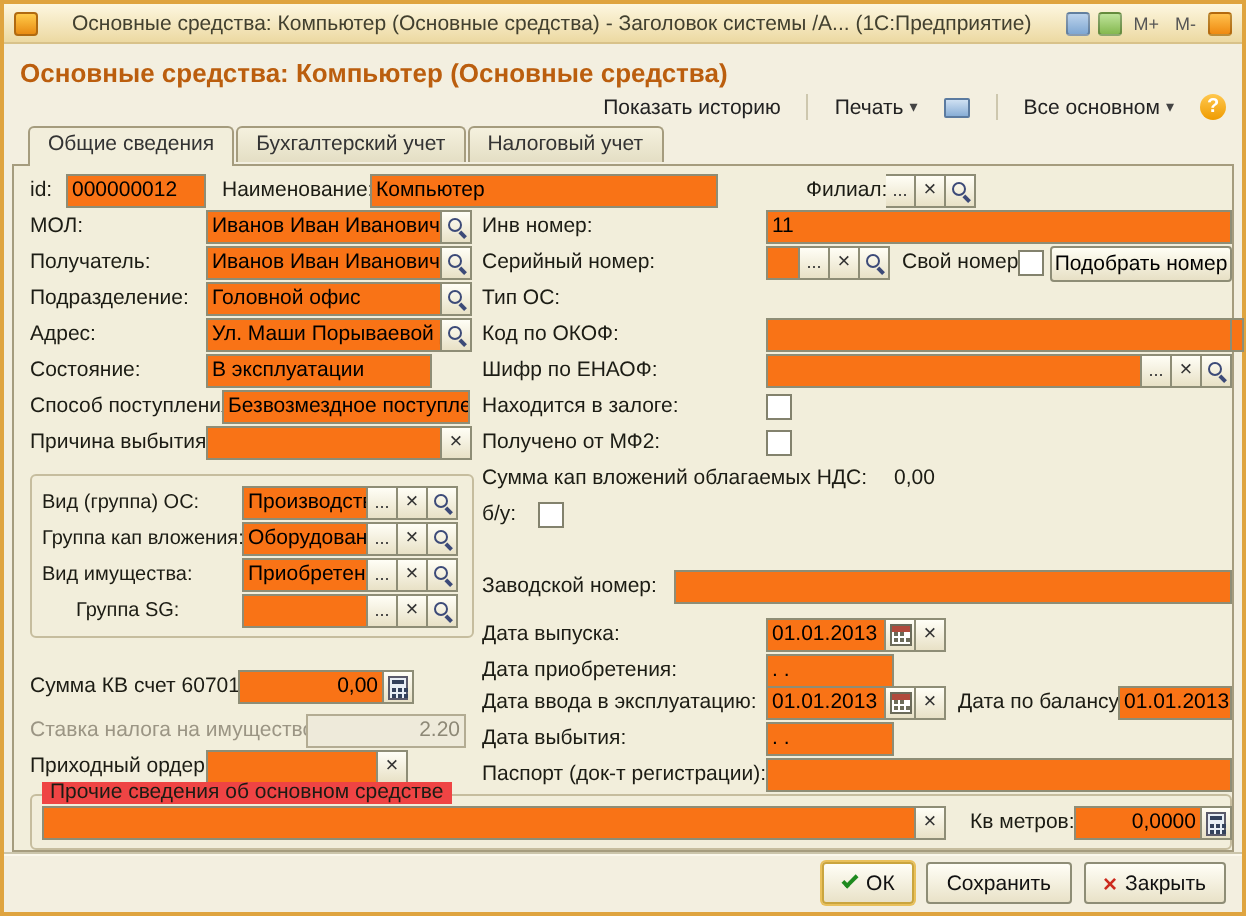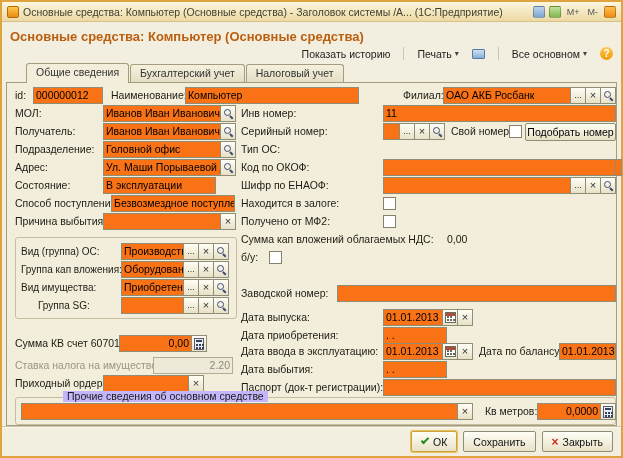--- a/index.html
+++ b/index.html
@@ -1,46 +1,46 @@
 <!DOCTYPE html>
 <html><head>
 <meta charset="utf-8">
 <style>
 *{margin:0;padding:0;box-sizing:border-box;}
 body{margin:0;font-family:"Liberation Sans",sans-serif;background:#8d9099;}
 .window{width:623px;height:458px;background:#f3efe0;border:2px solid #dfa43f;display:flex;flex-direction:column;position:relative;}
-.titlebar{height:20px;background:linear-gradient(#fdf7e0,#ecd9a2);display:flex;align-items:center;gap:4px;padding:0 5px;border-bottom:1px solid #d8c28a;flex:none;}
+.titlebar{height:20px;background:linear-gradient(#fdf7e0,#ecd9a2);display:flex;align-items:center;gap:4px;padding:0 5px;border-bottom:1px solid #d8c28a;flex:none;text-align:center;}
 .app-icon{width:12px;height:12px;background:linear-gradient(#ffca49,#e88b12);border:1px solid #b06a10;border-radius:2px;flex:none;}
 .title-text{flex:1;font-size:10.5px;color:#42402f;white-space:nowrap;overflow:hidden;text-overflow:ellipsis;}
 .tb-ico{width:12px;height:12px;border-radius:2px;border:1px solid rgba(0,0,0,.25);flex:none;cursor:pointer;}
 .tb-txt{font-size:9px;color:#555;padding:0 2px;cursor:pointer;}
 .header-row{padding:7px 8px 1px;flex:none;}
 .page-title{font-size:13px;font-weight:bold;color:#bb5e0e;}
 .cmdbar{display:flex;justify-content:flex-end;align-items:center;gap:13px;padding:2px 8px 3px;font-size:10.5px;color:#222;flex:none;}
 .cmd-item{display:flex;align-items:center;gap:3px;cursor:pointer;white-space:nowrap;}
 .sep{width:1px;height:13px;background:#cdc7ae;}
 .arrow{font-size:8px;color:#444;}
 .env{width:13px;height:10px;background:linear-gradient(#cfe0f2,#88aed6);border:1px solid #5b7ba0;border-radius:1px;}
 .help-badge{width:13px;height:13px;border-radius:50%;background:linear-gradient(#ffc84f,#ef9b00);color:#fff;font-weight:bold;font-size:10px;display:flex;align-items:center;justify-content:center;cursor:pointer;}
-.tabs{display:flex;align-items:flex-end;padding:0 0 0 24px;flex:none;height:19px;position:relative;z-index:2;}
+.tabs{display:flex;padding:0 0 0 12px;flex:none;height:19px;position:relative;z-index:2;}
 .tab{font-size:10.5px;color:#333;background:linear-gradient(#f5f1de,#e4dec4);border:1px solid #a59c7e;border-bottom:none;border-radius:3px 3px 0 0;padding:2px 9px 3px;margin-right:1px;height:18px;cursor:pointer;white-space:nowrap;}
 .tab.active{background:#f2eedb;height:20px;margin-bottom:-1px;padding-bottom:5px;position:relative;z-index:3;}
 .panel{position:relative;margin:0 4px;height:344px;background:#f2eedb;border:1px solid #a59c7e;flex:none;z-index:1;}
 .lbl{position:absolute;font-size:10.5px;line-height:17px;height:17px;white-space:nowrap;color:#1c1c14;}
 .lbl.dim{color:#9b9584;}
 .grp-lbl{font-size:10px;}
 .fld{position:absolute;height:17px;display:flex;}
 .box{flex:1;background:#f97316;border:1px solid #8e8d76;font-size:10.5px;line-height:15px;padding:0 2px;overflow:hidden;white-space:nowrap;color:#000;cursor:text;}
 .box.num{text-align:right;}
 .box.dimmed{background:#eeeada;color:#8d8876;border-color:#b3ac93;cursor:default;}
 .sbtn{width:15px;flex:none;border:1px solid #8e8d76;border-left:none;background:linear-gradient(#fffef6,#e8e1c6);display:flex;align-items:center;justify-content:center;font-size:10px;line-height:1;color:#333;cursor:pointer;}
 .sbtn.dots{font-size:9px;}
 .cb{position:absolute;width:13px;height:13px;background:#fff;border:1px solid #83826d;cursor:pointer;}
 .grp{position:absolute;border:1px solid #c6bd9e;border-radius:3px;}
-.grp-title{position:absolute;font-size:10.5px;line-height:11px;background:#c4b5fd;padding:0 4px;color:#1c1c14;white-space:nowrap;margin-left:42px;}
+.grp-title{position:absolute;font-size:10.5px;line-height:11px;background:#ef4444;padding:0 4px;color:#1c1c14;white-space:nowrap;}
 .val-text{position:absolute;font-size:10.5px;line-height:17px;color:#1c1c14;}
 .push-btn{position:absolute;height:18px;display:flex;align-items:center;justify-content:center;font-size:10.5px;background:linear-gradient(#fffef4,#e7e0c5);border:1px solid #8e8d76;border-radius:2px;cursor:pointer;padding:0 4px;white-space:nowrap;}
 .mag{position:relative;width:11px;height:11px;display:block;flex:none;}
 .mag::before{content:"";position:absolute;left:1px;top:1px;width:5px;height:5px;border:1.5px solid #3c4a78;border-radius:50%;}
 .mag::after{content:"";position:absolute;left:7px;top:7px;width:4px;height:1.8px;background:#3c4a78;transform:rotate(45deg);transform-origin:0 50%;}
 .cal-ico{width:11px;height:11px;background:#fff;border:1px solid #6b6b5a;position:relative;display:block;}
 .cal-ico::before{content:"";position:absolute;left:0;top:0;right:0;height:3px;background:#b04a3c;}
 .cal-ico::after{content:"";position:absolute;left:1px;bottom:1px;width:2px;height:2px;background:#6b6b5a;box-shadow:3px 0 0 #6b6b5a,6px 0 0 #6b6b5a,0 -3px 0 #6b6b5a,3px -3px 0 #6b6b5a;}
 .calc-ico{width:10px;height:12px;background:#e8eef5;border:1px solid #5a5a6a;position:relative;display:block;}
 .calc-ico::before{content:"";position:absolute;left:1px;top:1px;right:1px;height:2px;background:#33415c;}
@@ -102,21 +102,20 @@
     <div class="lbl" style="left:8px;top:4px">id:</div>
     <div class="fld" style="left:26px;top:4px;width:70px">
         <div class="box">000000012</div>
       </div>
     <div class="lbl" style="left:104px;top:4px">Наименование:</div>
     <div class="fld" style="left:178px;top:4px;width:174px">
         <div class="box">Компьютер</div>
       </div>
     <div class="lbl" style="left:396px;top:4px">Филиал:</div>
     <div class="fld" style="left:436px;top:4px;width:173px">
-      <div class="box">ОАО АКБ Росбанк</div>
       <div class="sbtn dots">...</div>
       <div class="sbtn">
           <span class="xmark">×</span>
         </div>
       <div class="sbtn">
           <span class="mag"></span>
         </div>
     </div>
 
     <div class="lbl" style="left:8px;top:22px">МОЛ:</div>

